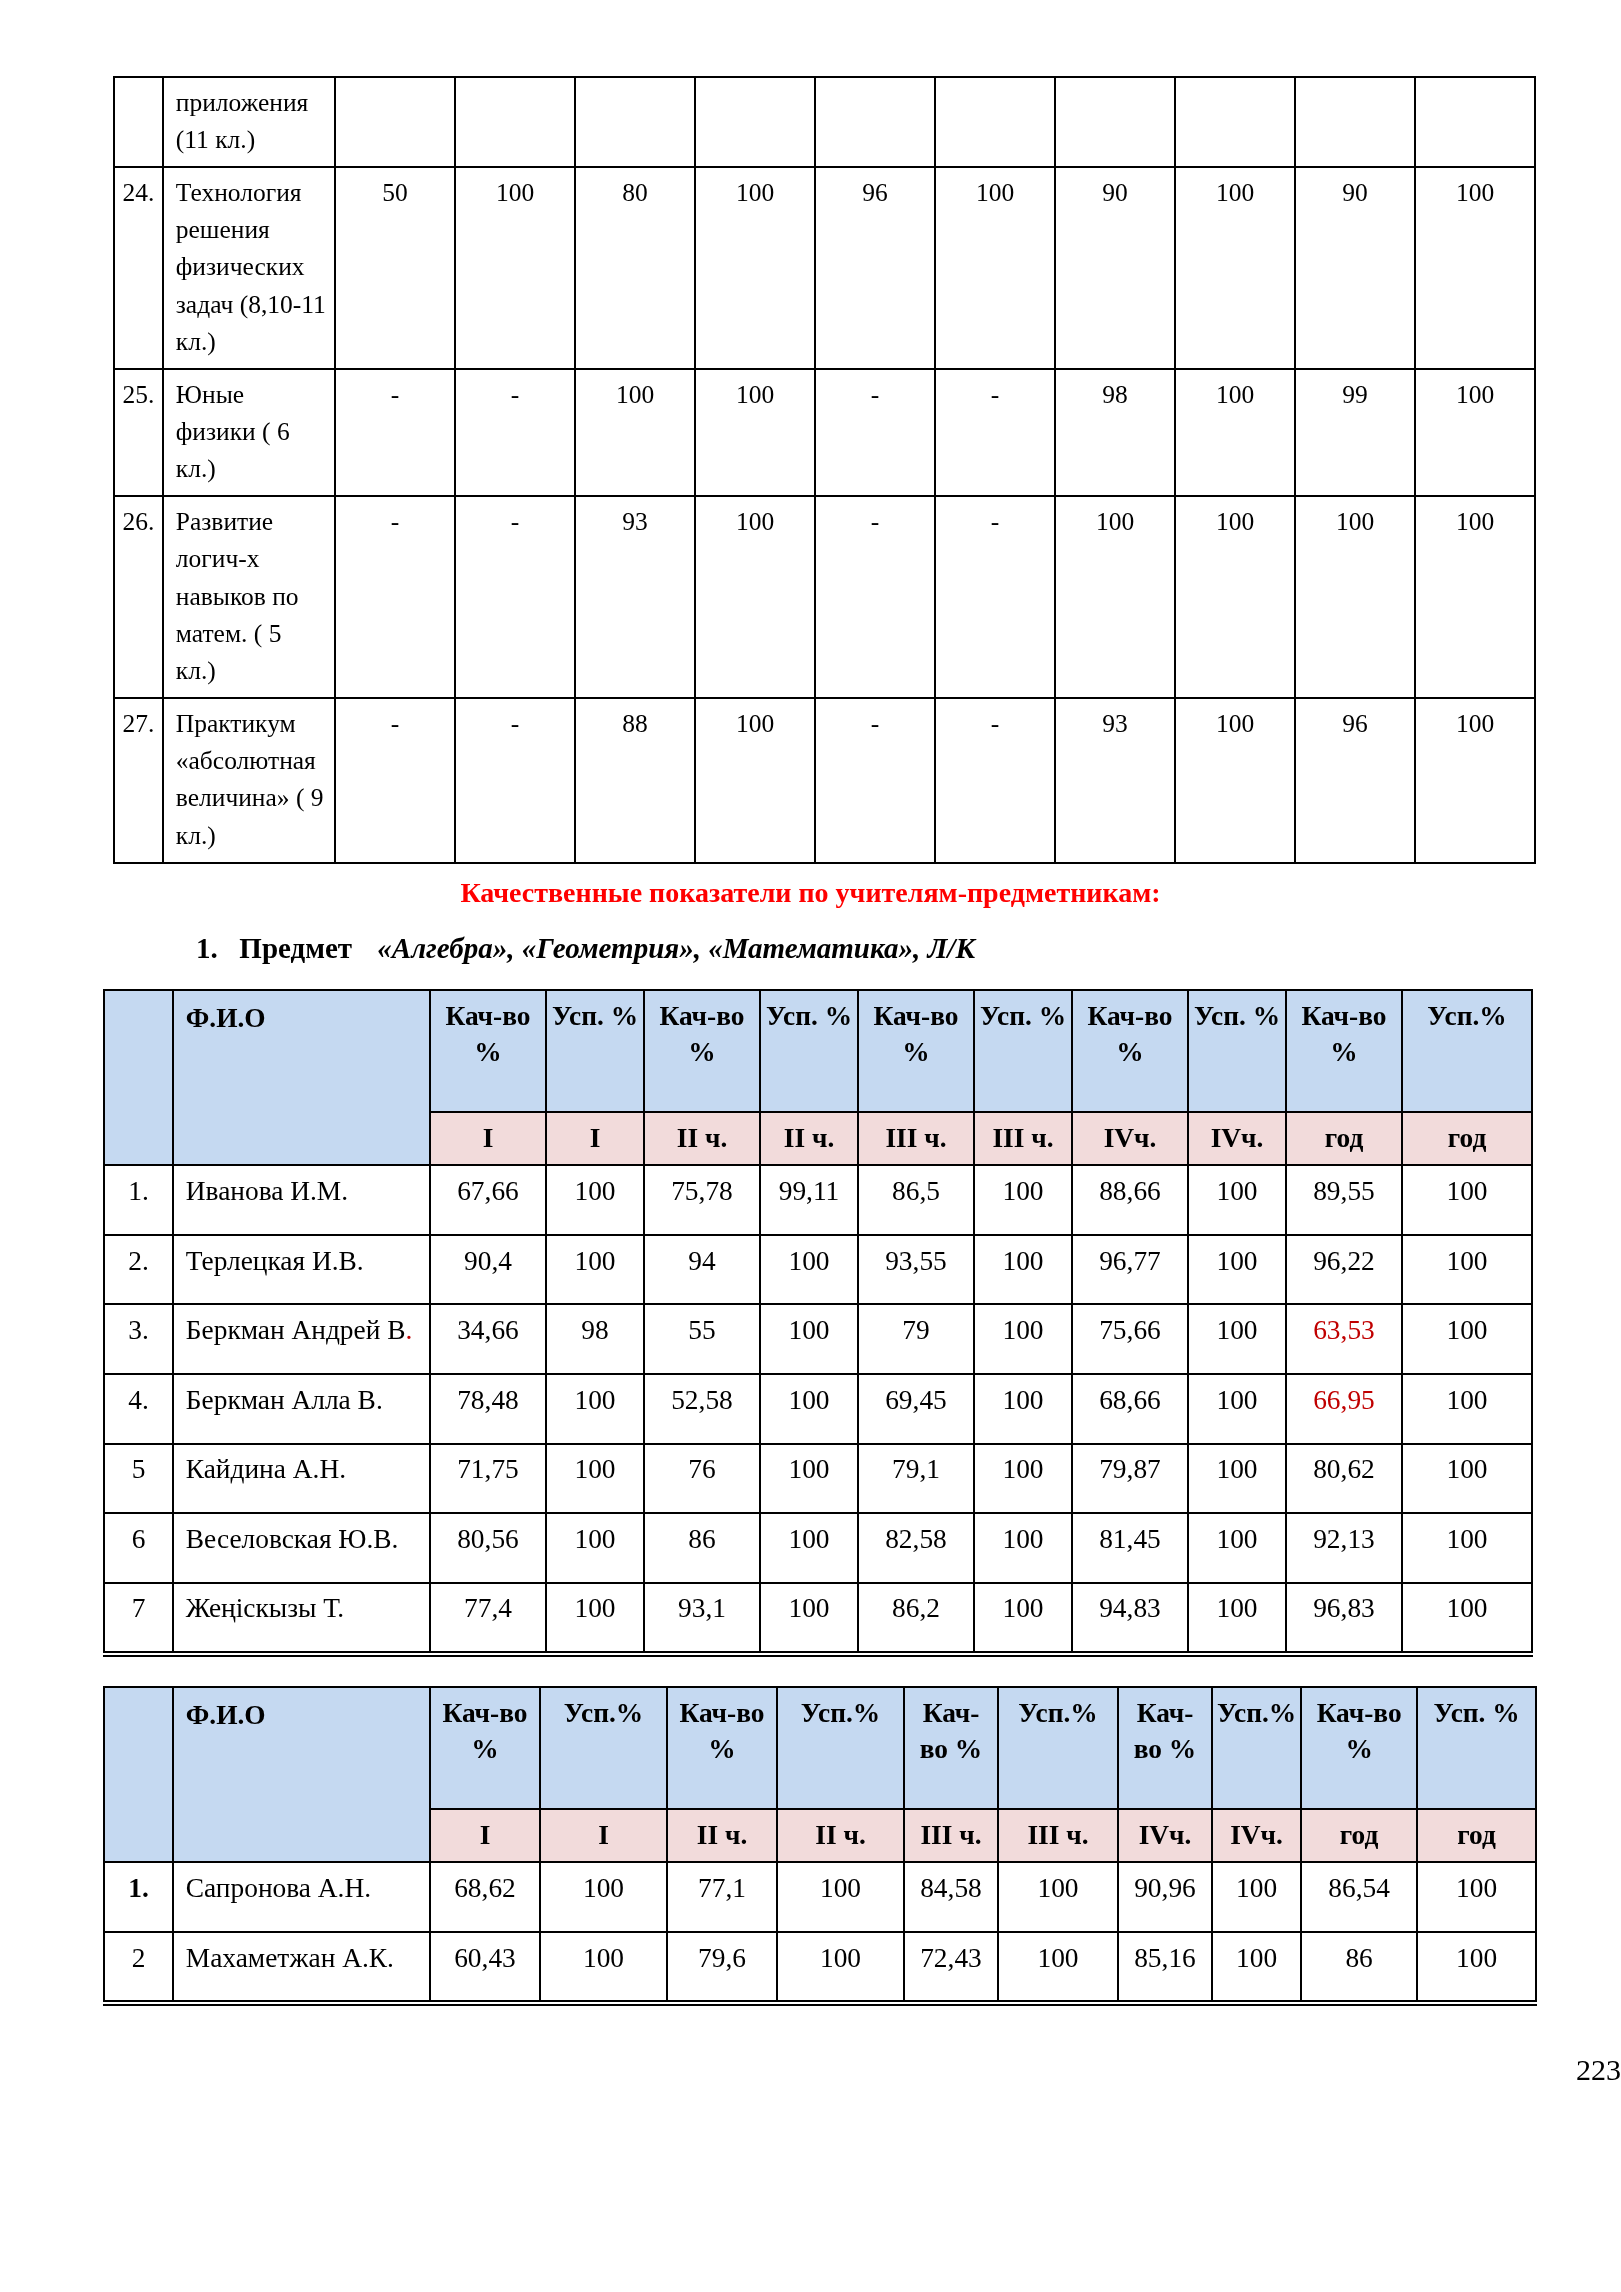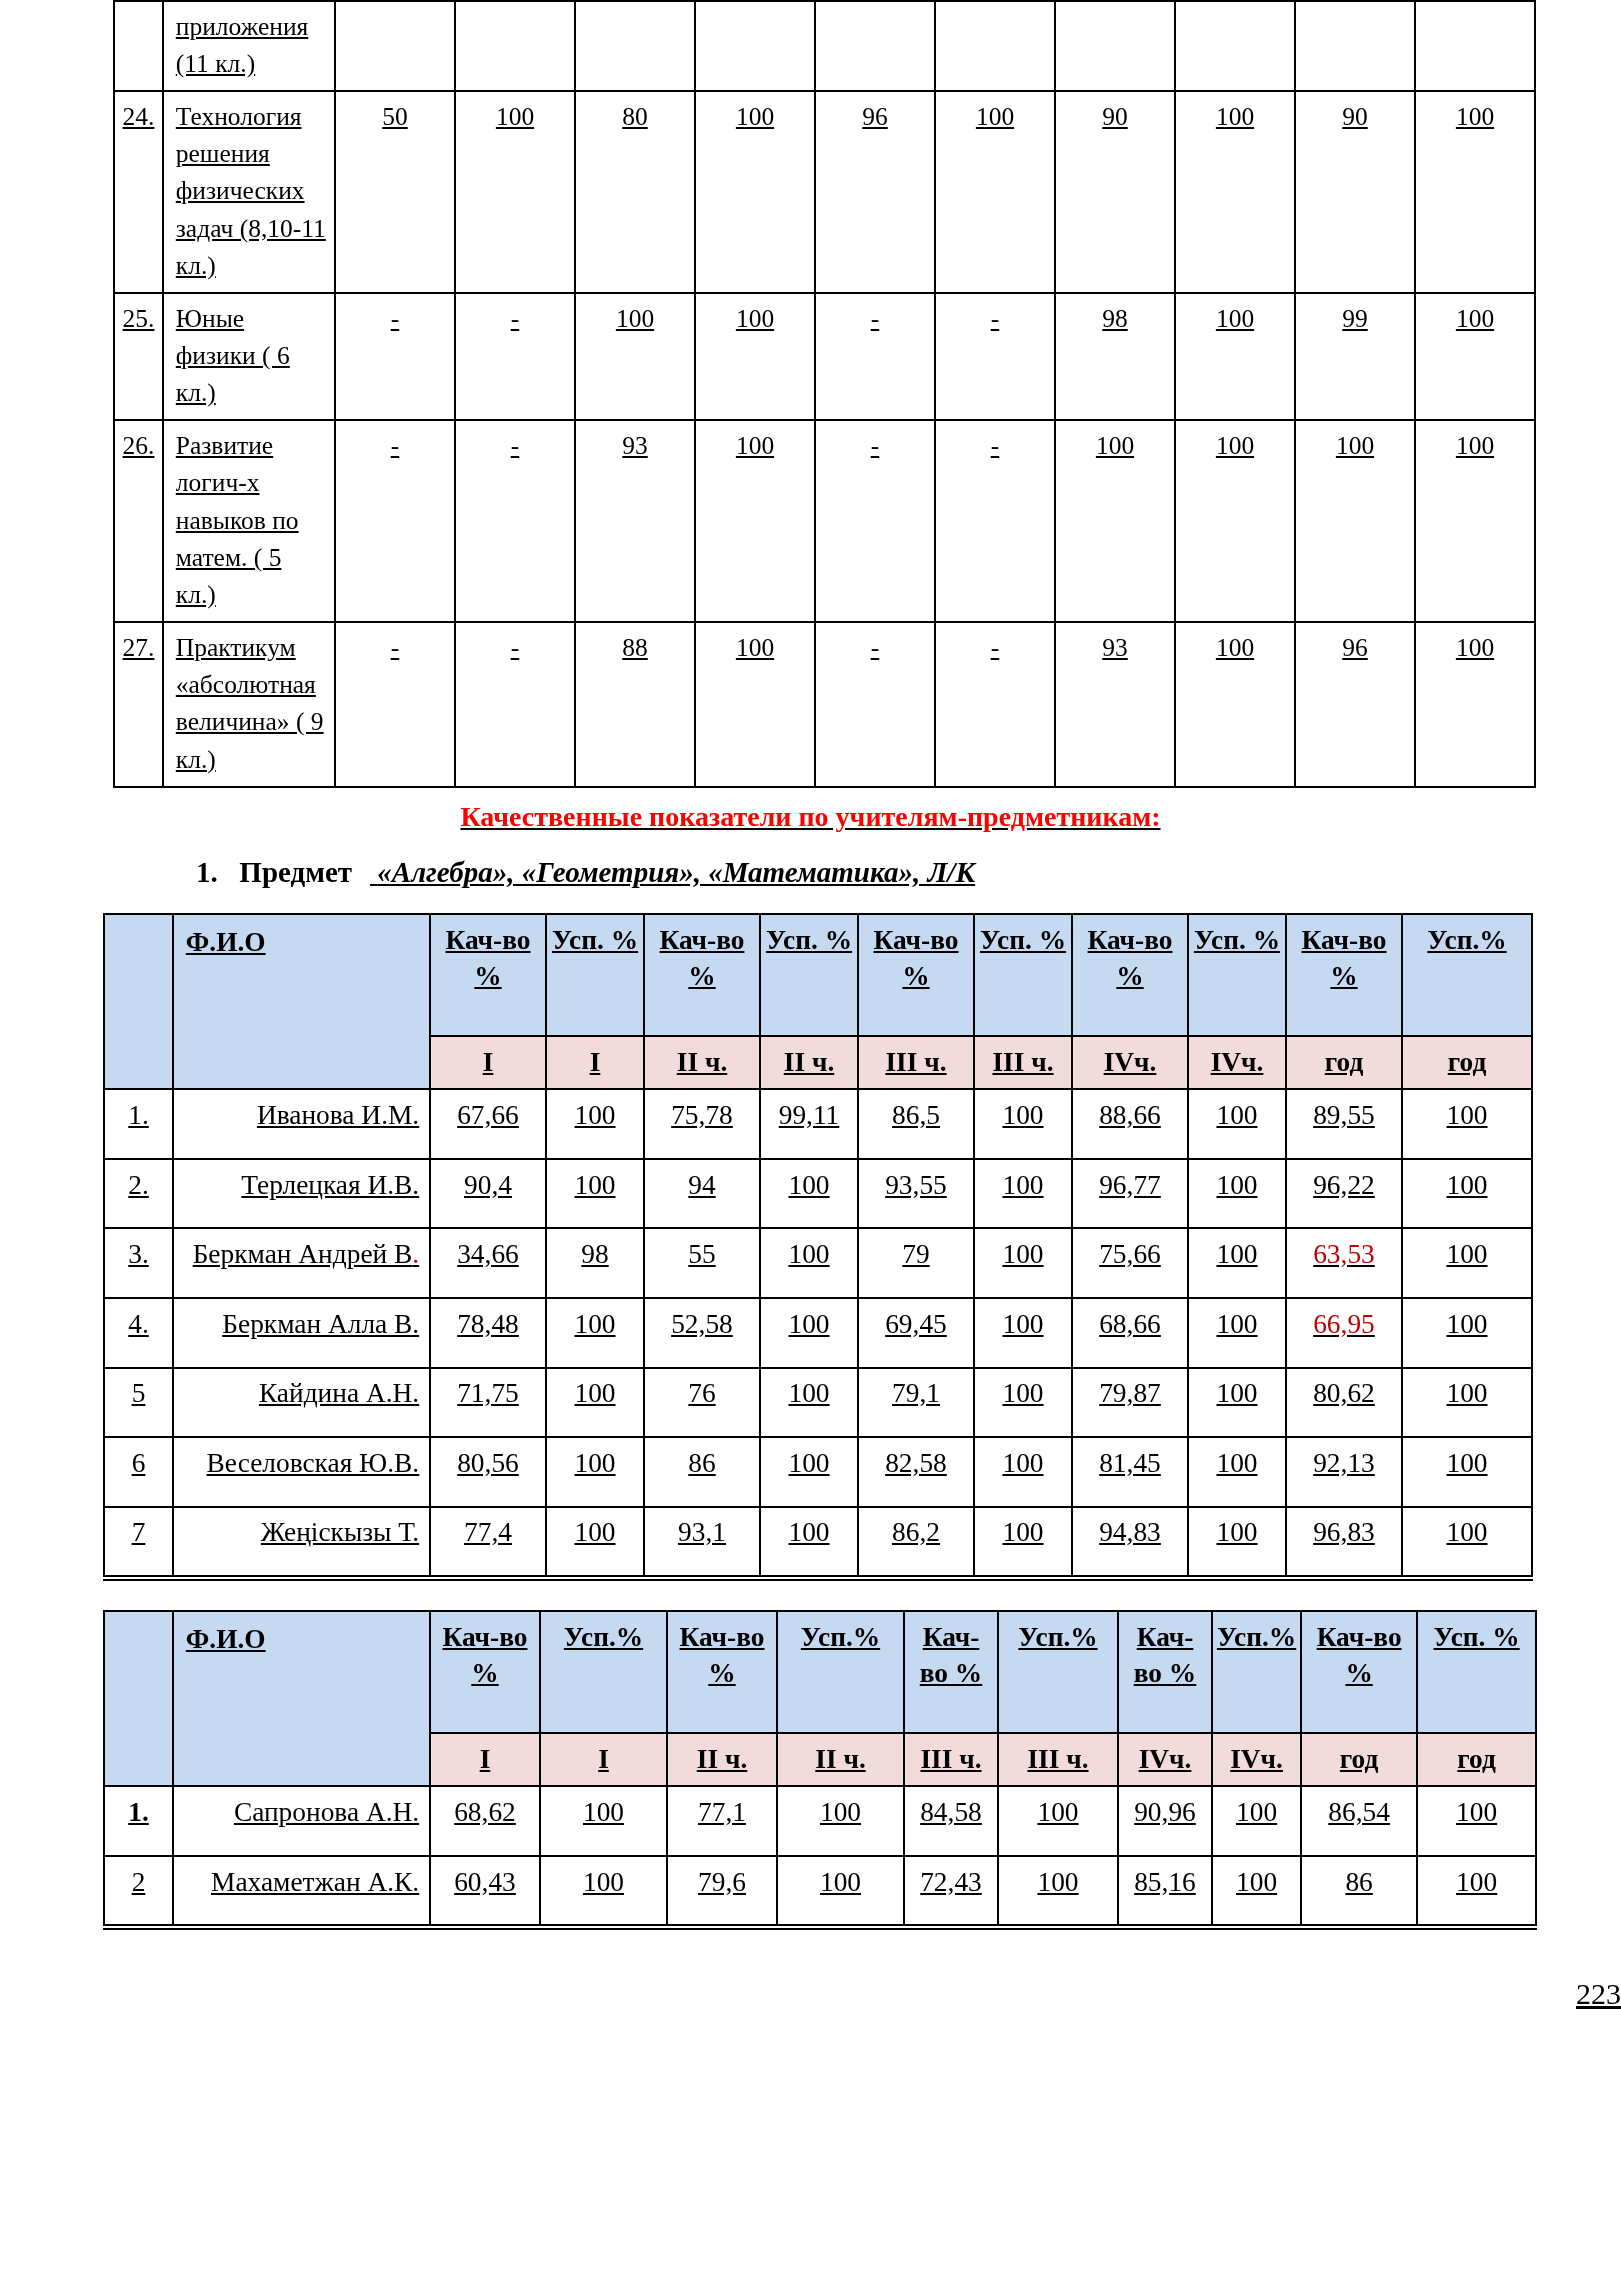--- a/index.html
+++ b/index.html
@@ -8,21 +8,21 @@
     --accent-red:#ff0000;
     --value-red:#c00000;
   }
   *{box-sizing:border-box;}
   html,body{margin:0;padding:0;}
   body{
     width:1621px;height:2293px;background:#ffffff;color:#000;
     font-family:"Liberation Serif", serif;
     position:relative;overflow:hidden;
   }
-  .page{text-decoration:underline;}
+  .page{padding-top:76px;}
 
   table.grid{border-collapse:collapse;table-layout:fixed;}
   table.grid td, table.grid th{border:2px solid #000;vertical-align:top;overflow:hidden;}
 
   
   .top-table{margin-left:113px;width:1416px;}
   .top-table td{font-size:25.5px;line-height:1.46;padding:5.9px 3.9px 7.8px;}
   .top-table .cell-num{text-align:center;}
   .top-table .cell-subject{text-align:left;padding-left:11.8px;padding-right:7.8px;}
   .top-table .cell-val{text-align:center;}
@@ -43,21 +43,21 @@
 
   
   .teacher-table{margin-left:103px;font-size:27.4px;border-bottom:6.9px double #000;}
   .teacher-table th{font-weight:bold;text-align:center;}
   .teacher-table th.main{background:var(--blue);height:122px;padding:7.8px 3.9px;line-height:1.3;}
   .teacher-table th.head-corner, .teacher-table th.head-fio{background:var(--blue);}
   .teacher-table th.head-fio{text-align:left;padding:9.8px 5.9px 5.9px 11.8px;}
   .teacher-table th.sub{background:var(--pink);height:53px;vertical-align:middle;padding:2px;}
   .teacher-table td{padding:7.8px 3.9px 25.5px;line-height:1.25;}
   .teacher-table .cell-num{text-align:center;}
-  .teacher-table .cell-name{text-align:right;padding-left:11.8px;padding-right:9.8px;border-radius:29px;}
+  .teacher-table .cell-name{text-align:left;padding-left:11.8px;padding-right:9.8px;border-radius:29px;}
   .teacher-table .cell-val{text-align:center;}
   .teacher-table .red{color:var(--value-red);}
   .teacher-table .bold{font-weight:bold;}
   .tbl-1{margin-top:23.5px;}
   .tbl-2{margin-top:29px;}
 
   .page-number{margin-top:47px;text-align:right;font-size:30px;}
 </style>
 </head>
 <body>

